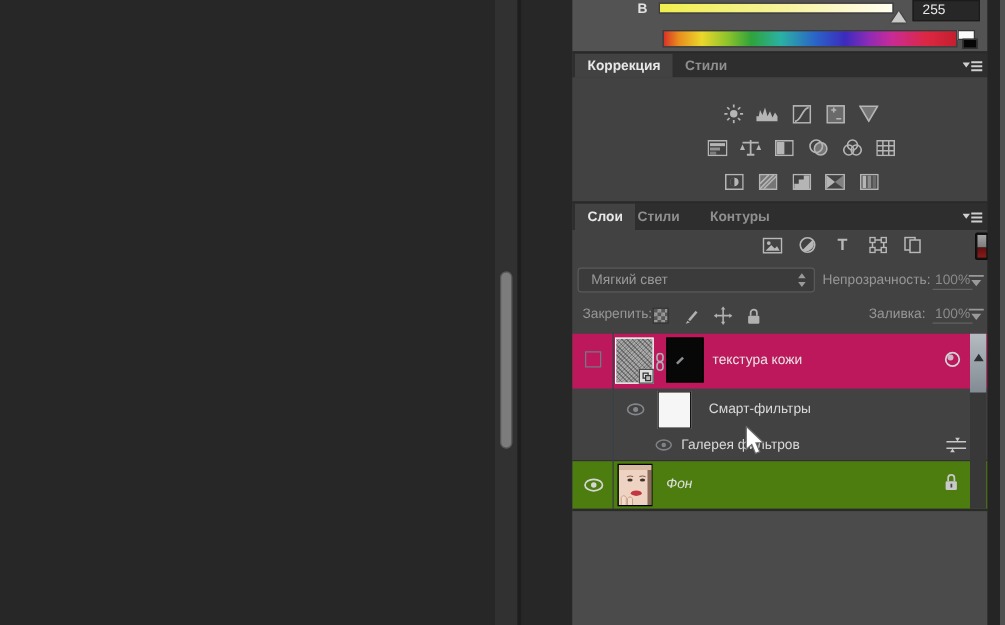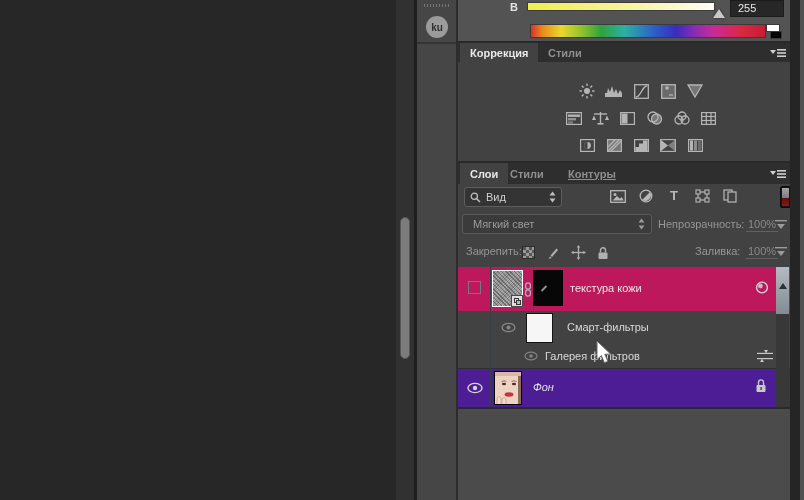--- a/index.html
+++ b/index.html
@@ -98,21 +98,21 @@
                               linear-gradient(45deg,#9a9a9a 25%,transparent 25%,transparent 75%,#9a9a9a 75%);
              background-size:6px 6px; background-position:0 0,3px 3px; border:1px solid #2e2e2e; }
 
   
   .list { position:absolute; left:0; top:82px; width:332px; height:142px; }
   .lrow { position:absolute; left:0; width:332px; }
   .row1 { top:1px; height:44px; background:#be185d; }
   .row2 { top:45px; height:33px; background:#424242; }
   .row3 { top:78px; height:24px; background:#424242; }
   .rowsep { position:absolute; left:0; top:102px; width:332px; height:1px; background:#303030; }
-  .row4 { top:103px; height:38px; background:#4c1d95; }
+  .row4 { top:103px; height:38px; background:#4d7c0f; }
   .eyecol-line { position:absolute; left:32px; top:0; width:1px; height:141px; background:#383f46; }
   .list-bottom-sep { position:absolute; left:0; top:223px; width:332px; height:2px; background:#2a2a2a; }
   .below-list { position:absolute; left:0; top:225px; width:332px; height:91px; background:#4b4b4b; }
 
   .vis-box { position:absolute; left:10px; top:14px; width:13px; height:13px; border:1px solid #707a86; }
   .thumb-frame { position:absolute; left:34px; top:3px; width:31px; height:37px; border:1px solid #fff;
                  background:repeating-linear-gradient(45deg,rgba(0,0,0,.30) 0 1px,transparent 1px 3px),
                             repeating-linear-gradient(-45deg,rgba(255,255,255,.25) 0 1px,transparent 1px 2px),
                             #8d8d8d; }
   .so-badge { position:absolute; right:-1px; bottom:-1px; width:12px; height:12px; background:#dedede;
@@ -148,25 +148,20 @@
 </style>
 </head>
 <body>
 
 <div class="root">
 
   <div class="doc-sb-track"></div>
   <div class="doc-sb-thumb"></div>
   <div class="strip-dark-line"></div>
 
-  <div class="icon-strip">
-    <div class="grip"></div>
-    <div class="avatar">ku</div>
-    <div class="strip-sep"></div>
-  </div>
 
   <div class="panels">
 
     <div class="color-panel">
       <span class="chan-label">B</span>
       <div class="b-slider"></div>
       <div class="b-handle"></div>
       <div class="b-value">255</div>
       <div class="spectrum"></div>
       <div class="swatch-white"></div>
@@ -328,51 +323,36 @@
 
     <div class="hsep2"></div>
 
     <div class="tabbar lay">
       <div class="tab active" style="left:2px;">
         <span>Слои</span>
       </div>
       <div class="tab" style="left:42px;">
         <span>Стили</span>
       </div>
-      <div class="tab" style="left:100px;text-decoration:underline;">
+      <div class="tab" style="left:100px;">
         <span>Контуры</span>
       </div>
       <span class="panel-menu">
         <svg width="16" height="10" viewBox="0 0 16 10">
             <polygon points="0,2 6,2 3,6" fill="#cfcfcf"></polygon>
             <rect x="7" y="1" width="9" height="1.6" fill="#cfcfcf"></rect>
             <rect x="7" y="4.2" width="9" height="1.6" fill="#cfcfcf"></rect>
             <rect x="7" y="7.4" width="9" height="1.6" fill="#cfcfcf"></rect>
           </svg>
       </span>
     </div>
 
     <div class="lay-content">
 
       <div class="filter-row">
-        <div class="combo-kind">
-          <span style="margin-left:5px;">
-            <svg width="11" height="11" viewBox="0 0 11 11">
-                <circle cx="4.3" cy="4.3" r="3.1" fill="none" stroke="#bdbdbd" stroke-width="1.3"></circle>
-                <line x1="6.7" y1="6.7" x2="10" y2="10" stroke="#bdbdbd" stroke-width="1.5"></line>
-              </svg>
-          </span>
-          <span class="txt">Вид</span>
-          <span style="margin-left:auto;margin-right:5px;">
-            <svg width="7" height="12" viewBox="0 0 7 12">
-                <polygon points="0.5,4.5 6.5,4.5 3.5,0.5" fill="#c0c0c0"></polygon>
-                <polygon points="0.5,7.5 6.5,7.5 3.5,11.5" fill="#c0c0c0"></polygon>
-              </svg>
-          </span>
-        </div>
         <div class="type-filters">
           <span>
               <svg width="16" height="13" viewBox="0 0 16 13">
                 <rect x="0.7" y="0.7" width="14.6" height="11.6" fill="none" stroke="currentColor" stroke-width="1.3"></rect>
                 <circle cx="5" cy="4.4" r="1.5" fill="currentColor"></circle>
                 <path d="M2.5 10.5 L7 6 L9.8 8.8 L11.6 7 L13.8 10.5 Z" fill="currentColor"></path>
               </svg>
             </span>
           <span>
               <svg width="14" height="14" viewBox="0 0 14 14">

